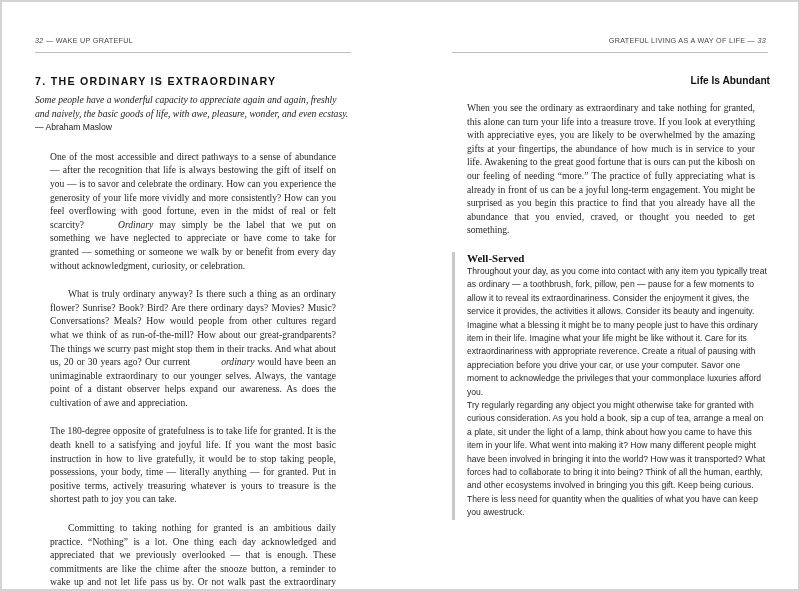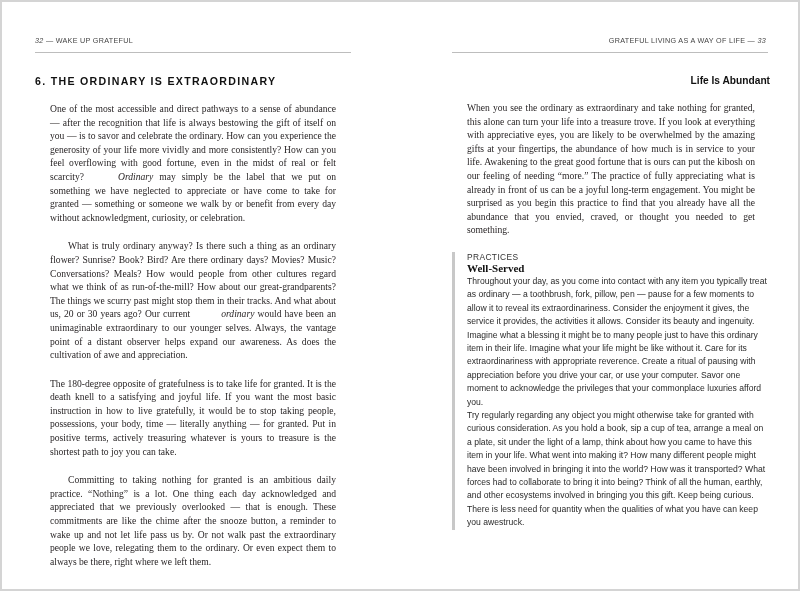--- a/index.html
+++ b/index.html
@@ -77,21 +77,25 @@
 <div class="spread">
 
   <div class="page left">
     <div class="running-head">
       <span class="num">32</span>
       <span>— WAKE UP GRATEFUL</span>
     </div>
     <div class="rule"></div>
 
     <div class="content">
-      <h1 class="chapter-title">6. THE ORDINARY IS EXTRAORDINARY</h1>
+      <h1 class="chapter-title">7. THE ORDINARY IS EXTRAORDINARY</h1>
+      <p class="epigraph">
+        <span>Some people have a wonderful capacity to appreciate again and again, freshly and naively, the basic goods of life, with awe, pleasure, wonder, and even ecstasy.</span>
+        <span class="attrib">— Abraham Maslow</span>
+      </p>
 
       <p class="body-p"><span>One of the most accessible and direct pathways to a sense of abundance — after the recognition that life is always bestowing the gift of itself on you — is to savor and celebrate the ordinary. How can you experience the generosity of your life more vividly and more consistently? How can you feel overflowing with good fortune, even in the midst of real or felt scarcity? </span><em>Ordinary</em><span> may simply be the label that we put on something we have neglected to appreciate or have come to take for granted — something or someone we walk by or benefit from every day without acknowledgment, curiosity, or celebration.</span></p>
       <p class="body-p indent"><span>What is truly ordinary anyway? Is there such a thing as an ordinary flower? Sunrise? Book? Bird? Are there ordinary days? Movies? Music? Conversations? Meals? How would people from other cultures regard what we think of as run-of-the-mill? How about our great-grandparents? The things we scurry past might stop them in their tracks. And what about us, 20 or 30 years ago? Our current </span><em>ordinary</em><span> would have been an unimaginable extraordinary to our younger selves. Always, the vantage point of a distant observer helps expand our awareness. As does the cultivation of awe and appreciation.</span></p>
 
       <p class="body-p">The 180-degree opposite of gratefulness is to take life for granted. It is the death knell to a satisfying and joyful life. If you want the most basic instruction in how to live gratefully, it would be to stop taking people, possessions, your body, time — literally anything — for granted. Put in positive terms, actively treasuring whatever is yours to treasure is the shortest path to joy you can take.</p>
       <p class="body-p indent">Committing to taking nothing for granted is an ambitious daily practice. “Nothing” is a lot. One thing each day acknowledged and appreciated that we previously overlooked — that is enough. These commitments are like the chime after the snooze button, a reminder to wake up and not let life pass us by. Or not walk past the extraordinary people we love, relegating them to the ordinary. Or even expect them to always be there, right where we left them.</p>
     </div>
   </div>
 
   <div class="page right">
@@ -99,21 +103,20 @@
       <span>GRATEFUL LIVING AS A WAY OF LIFE —</span>
       <span class="num">33</span>
     </div>
     <div class="rule"></div>
 
     <div class="content">
       <h2 class="subhead first">Life Is Abundant</h2>
       <p class="body-p">When you see the ordinary as extraordinary and take nothing for granted, this alone can turn your life into a treasure trove. If you look at everything with appreciative eyes, you are likely to be overwhelmed by the amazing gifts at your fingertips, the abundance of how much is in service to your life. Awakening to the great good fortune that is ours can put the kibosh on our feeling of needing “more.” The practice of fully appreciating what is already in front of us can be a joyful long-term engagement. You might be surprised as you begin this practice to find that you already have all the abundance that you envied, craved, or thought you needed to get something.</p>
 
       <div class="practices">
-        <p class="practices-label">PRACTICES</p>
         <h3 class="practice-title">Well-Served</h3>
         <p class="practice-p">Throughout your day, as you come into contact with any item you typically treat as ordinary — a toothbrush, fork, pillow, pen — pause for a few moments to allow it to reveal its extraordinariness. Consider the enjoyment it gives, the service it provides, the activities it allows. Consider its beauty and ingenuity. Imagine what a blessing it might be to many people just to have this ordinary item in their life. Imagine what your life might be like without it. Care for its extraordinariness with appropriate reverence. Create a ritual of pausing with appreciation before you drive your car, or use your computer. Savor one moment to acknowledge the privileges that your commonplace luxuries afford you.</p>
         <p class="practice-p">Try regularly regarding any object you might otherwise take for granted with curious consideration. As you hold a book, sip a cup of tea, arrange a meal on a plate, sit under the light of a lamp, think about how you came to have this item in your life. What went into making it? How many different people might have been involved in bringing it into the world? How was it transported? What forces had to collaborate to bring it into being? Think of all the human, earthly, and other ecosystems involved in bringing you this gift. Keep being curious. There is less need for quantity when the qualities of what you have can keep you awestruck.</p>
       </div>
     </div>
   </div>
 
 </div>
 
 </body></html>

